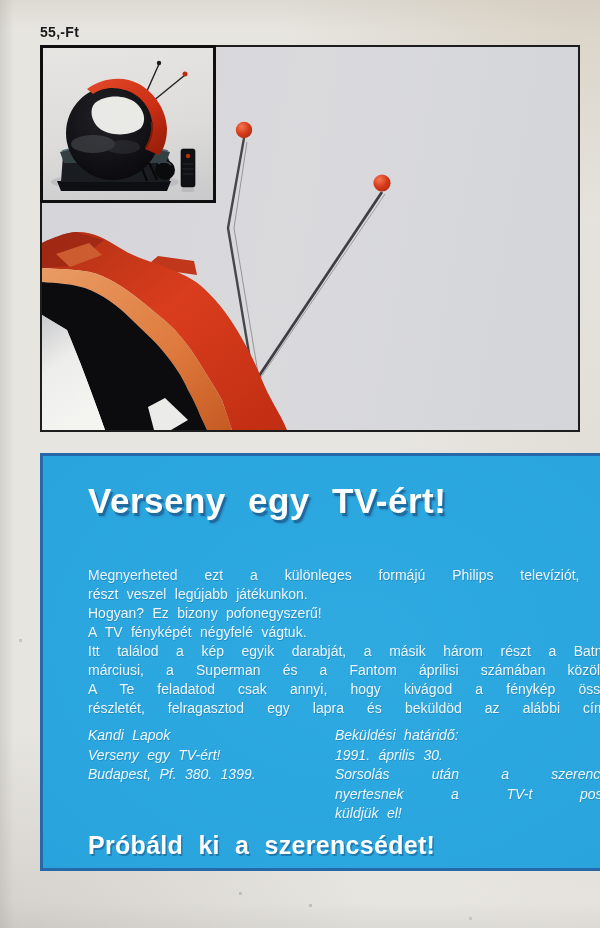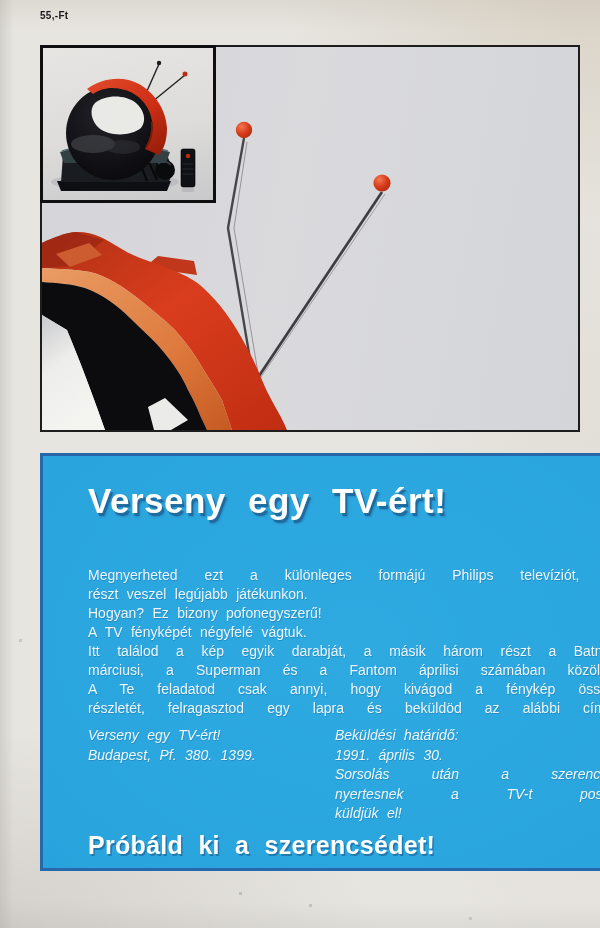--- a/index.html
+++ b/index.html
@@ -13,21 +13,21 @@
       radial-gradient(ellipse 300px 700px at 100% 60%, rgba(210,204,192,.30), rgba(210,204,192,0) 70%),
       linear-gradient(90deg, rgba(158,156,150,.28) 0, rgba(158,156,150,0) 14px),
       linear-gradient(180deg, rgba(203,197,186,.35) 0, rgba(203,197,186,0) 30px),
       linear-gradient(0deg, rgba(190,188,184,.25) 0, rgba(190,188,184,0) 26px);
   }
   .speckles{position:absolute;left:0;top:0;width:1px;height:1px;background:transparent;
     box-shadow: 88px 742px 0 1px rgba(120,118,112,.35), 310px 905px 0 1px rgba(120,118,112,.3),
       540px 120px 0 1px rgba(140,135,125,.3), 570px 300px 0 1px rgba(140,135,125,.25),
       20px 640px 0 1px rgba(130,128,120,.3), 560px 700px 0 1px rgba(130,128,120,.28),
       240px 893px 0 1px rgba(120,118,112,.3), 470px 918px 0 1px rgba(120,118,112,.25);}
-  .price{position:absolute;left:40px;top:10px;font-size:10px;font-weight:bold;color:#191919;letter-spacing:.3px;}
+  .price{position:absolute;left:40px;top:24px;font-size:14px;font-weight:bold;color:#191919;letter-spacing:.3px;}
 
   
   .photo{position:absolute;left:40px;top:45px;width:536px;height:383px;border:2px solid #1d1d1d;
     background:linear-gradient(100deg,#d4d4d9 0%,#dadadd 45%,#d4d5d9 100%);}
   .photo svg{position:absolute;left:0;top:0;display:block;}
   .inset{position:absolute;left:-2px;top:-2px;width:170px;height:152px;border:3px solid #0f0f0f;
     background:linear-gradient(170deg,#e6e5e2 0%,#dddcda 55%,#c9c9cb 100%);}
   .inset svg{position:absolute;left:0;top:0;display:block;}
 
   
@@ -183,20 +183,21 @@
         <div class="tline">részt veszel legújabb játékunkon.</div>
         <div class="tline">Hogyan? Ez bizony pofonegyszerű!</div>
         <div class="tline">A TV fényképét négyfelé vágtuk.</div>
         <div class="tline j">Itt találod a kép egyik darabját, a másik három részt a Batman</div>
         <div class="tline j">márciusi, a Superman és a Fantom áprilisi számában közöljük.</div>
         <div class="tline j">A Te feladatod csak annyi, hogy kivágod a fénykép összes</div>
         <div class="tline j">részletét, felragasztod egy lapra és beküldöd az alábbi címre:</div>
       </div>
     <div class="cols">
       <div class="col-address">
+          <div class="tline">Kandi Lapok</div>
           <div class="tline">Verseny egy TV-ért!</div>
           <div class="tline">Budapest, Pf. 380. 1399.</div>
         </div>
       <div class="col-deadline">
           <div class="tline">Beküldési határidő:</div>
           <div class="tline">1991. április 30.</div>
           <div class="tline j">Sorsolás után a szerencsés</div>
           <div class="tline j">nyertesnek a TV-t postán</div>
           <div class="tline">küldjük el!</div>
         </div>

